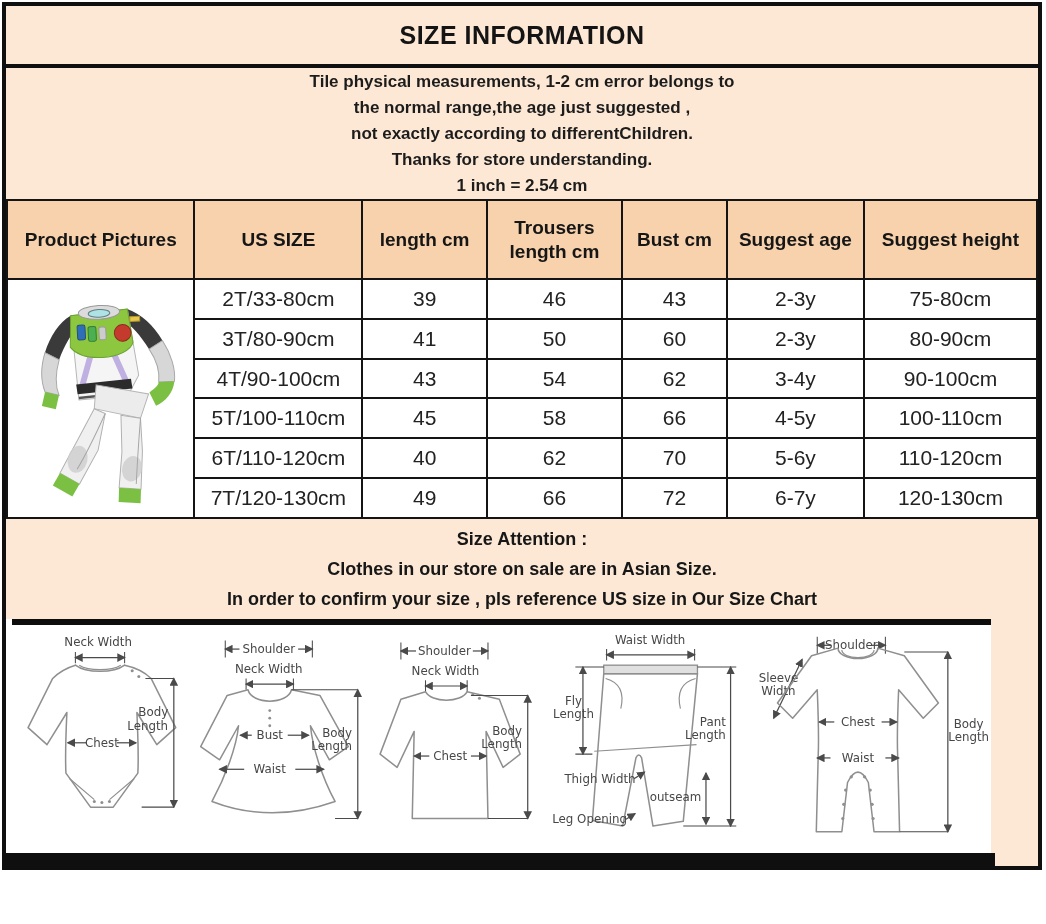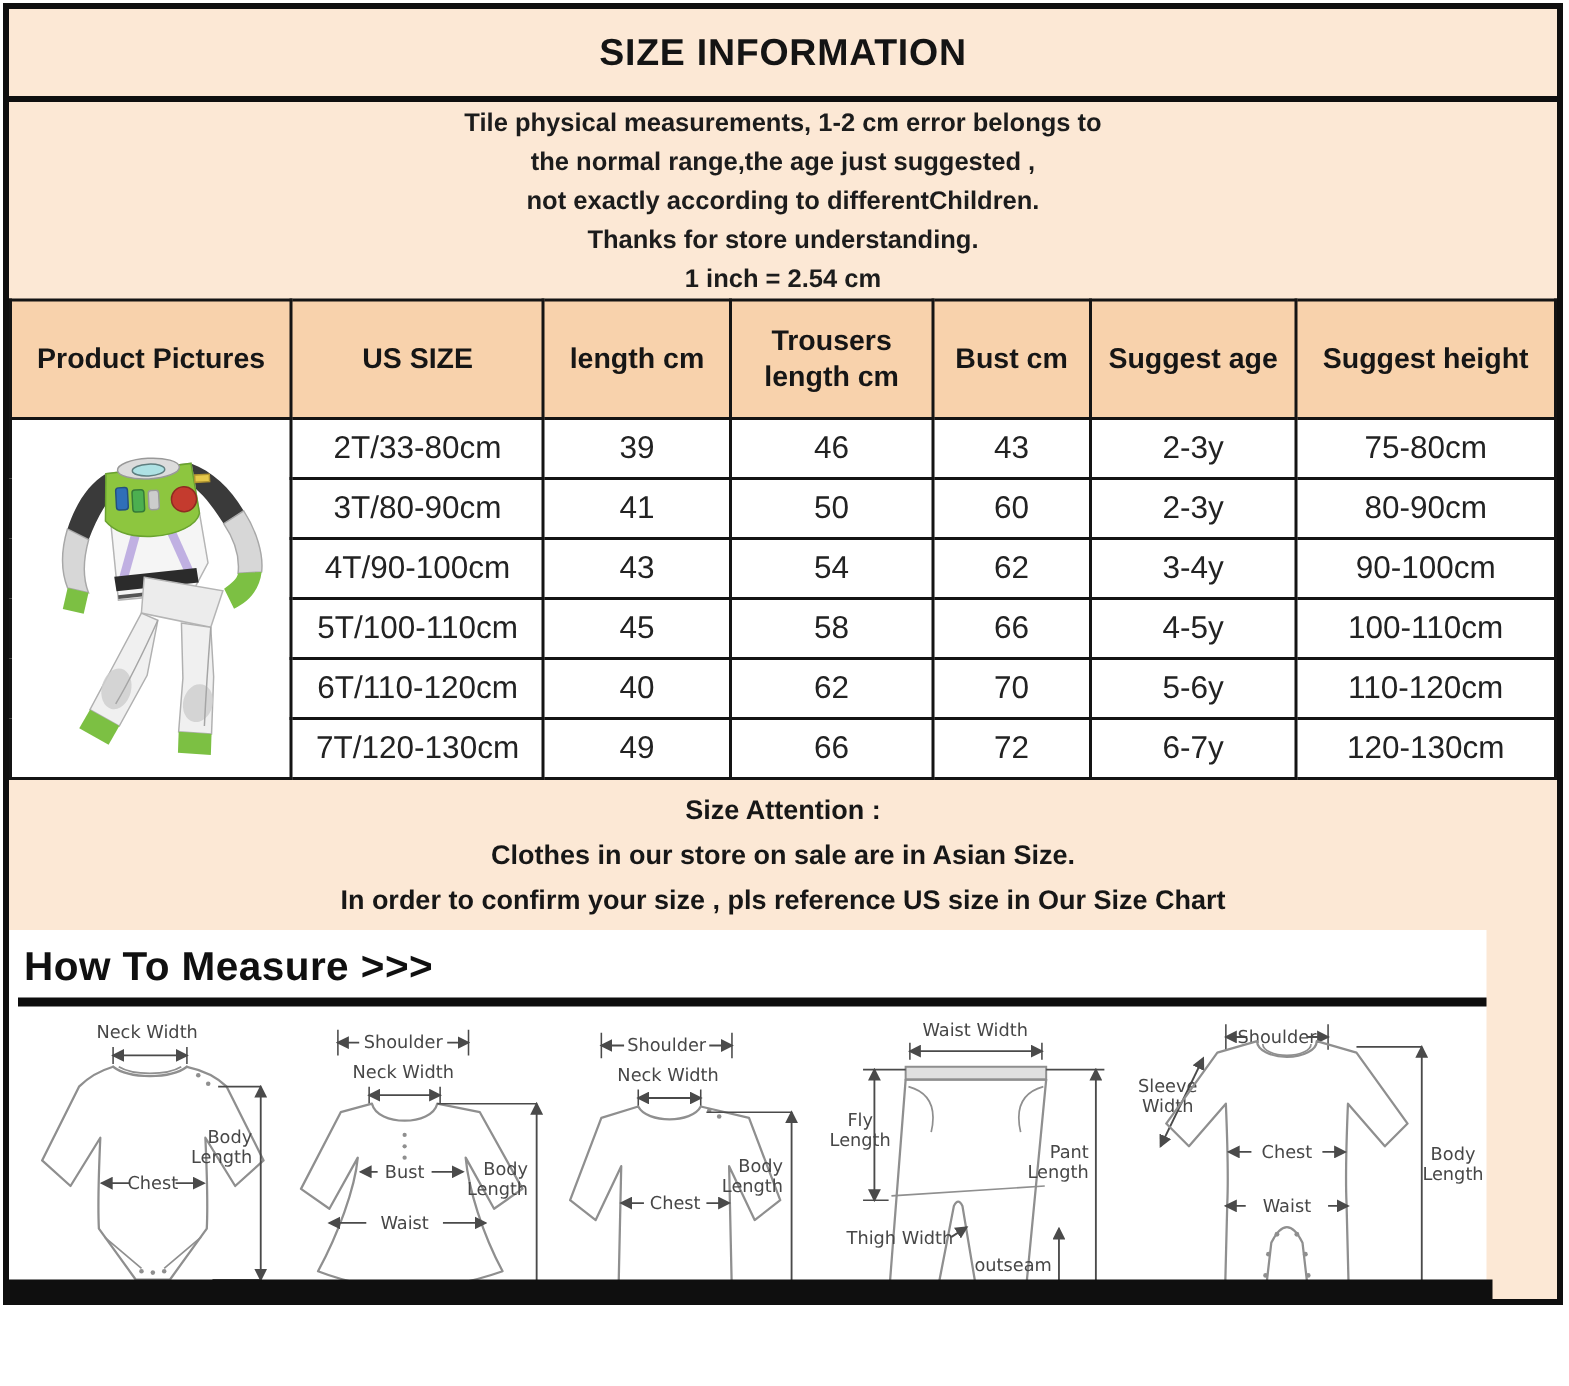--- a/index.html
+++ b/index.html
@@ -187,21 +187,20 @@
     </table>
 
     <div class="attention-section">
       <div class="attention-line">Size Attention :</div>
       <div class="attention-line">Clothes in our store on sale are in Asian Size.</div>
       <div class="attention-line">In order to confirm your size , pls reference US size in Our Size Chart</div>
     </div>
 
     <div class="measure-section">
       <div class="peach-strip"></div>
-      <div class="measure-title">How To Measure &gt;&gt;&gt;</div>
       <div class="measure-rule"></div>
 
       <div class="diagrams">
 
         <svg width="180" height="212" viewBox="0 0 180 224">
           <text class="lbl" x="88" y="14" text-anchor="middle">Neck Width</text>
           <path class="tick" d="M64,20 V32 M116,20 V32"></path>
           <line class="meas" x1="64" y1="26" x2="116" y2="26" marker-start="url(#arw)" marker-end="url(#arw)"></line>
           <path class="garment" d="M64,34 A30,13 0 0 0 116,34"></path>
           <path class="thin" d="M68,34 A26,10 0 0 0 112,34"></path>

